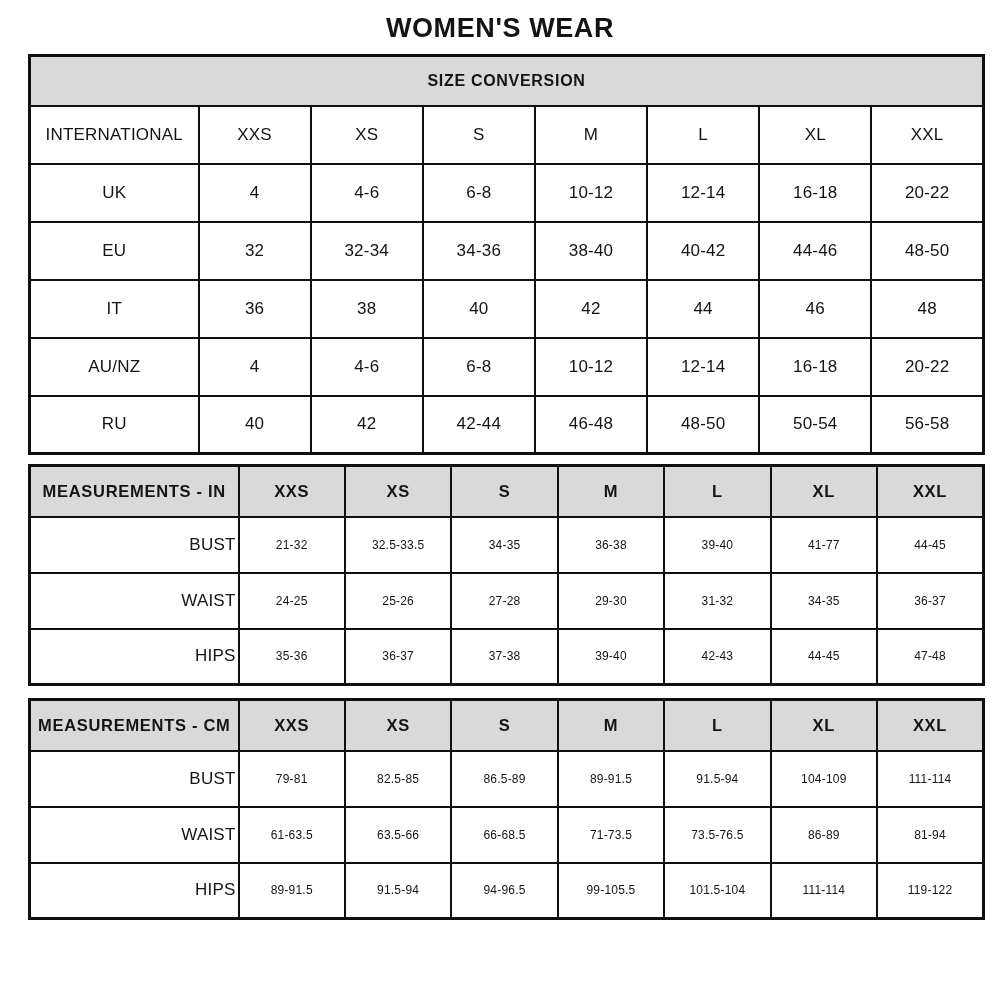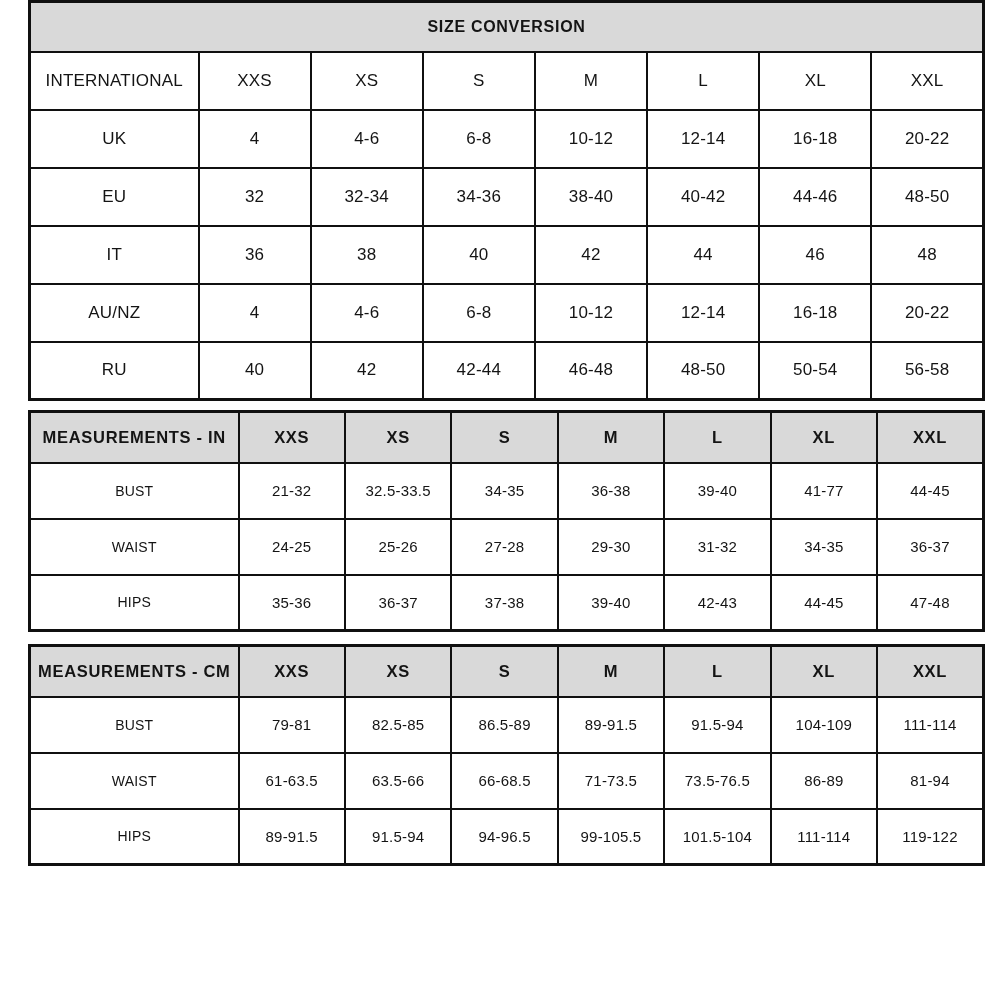--- a/index.html
+++ b/index.html
@@ -40,27 +40,28 @@
   .t1 tr.hdr { height: 50px; }
   .hdr td {
     background: #d9d9d9;
     font-weight: 700;
     letter-spacing: 0.7px;
   }
   .t1 .hdr td { font-size: 16px; }
   .t2 tr, .t3 tr { height: 56px; }
   .t2 tr.hdr, .t3 tr.hdr { height: 51px; }
   .t2 .hdr td, .t3 .hdr td { font-size: 16.5px; }
-  .t2 td.lbl, .t3 td.lbl { font-size: 14px; }
-  .t2 td.val, .t3 td.val { font-size: 15px; }
+  .t2 td.lbl, .t3 td.lbl { font-size: 17px; text-align: right; }
+  .t2 td.val, .t3 td.val { font-size: 12px; }
 </style>
 </head>
 <body>
 
 <div>
+  <div class="title">WOMEN'S WEAR</div>
 
   <table class="tbl t1">
     <colgroup>
       <col style="width:169px">
         <col>
         <col>
         <col>
         <col>
         <col>
         <col>

